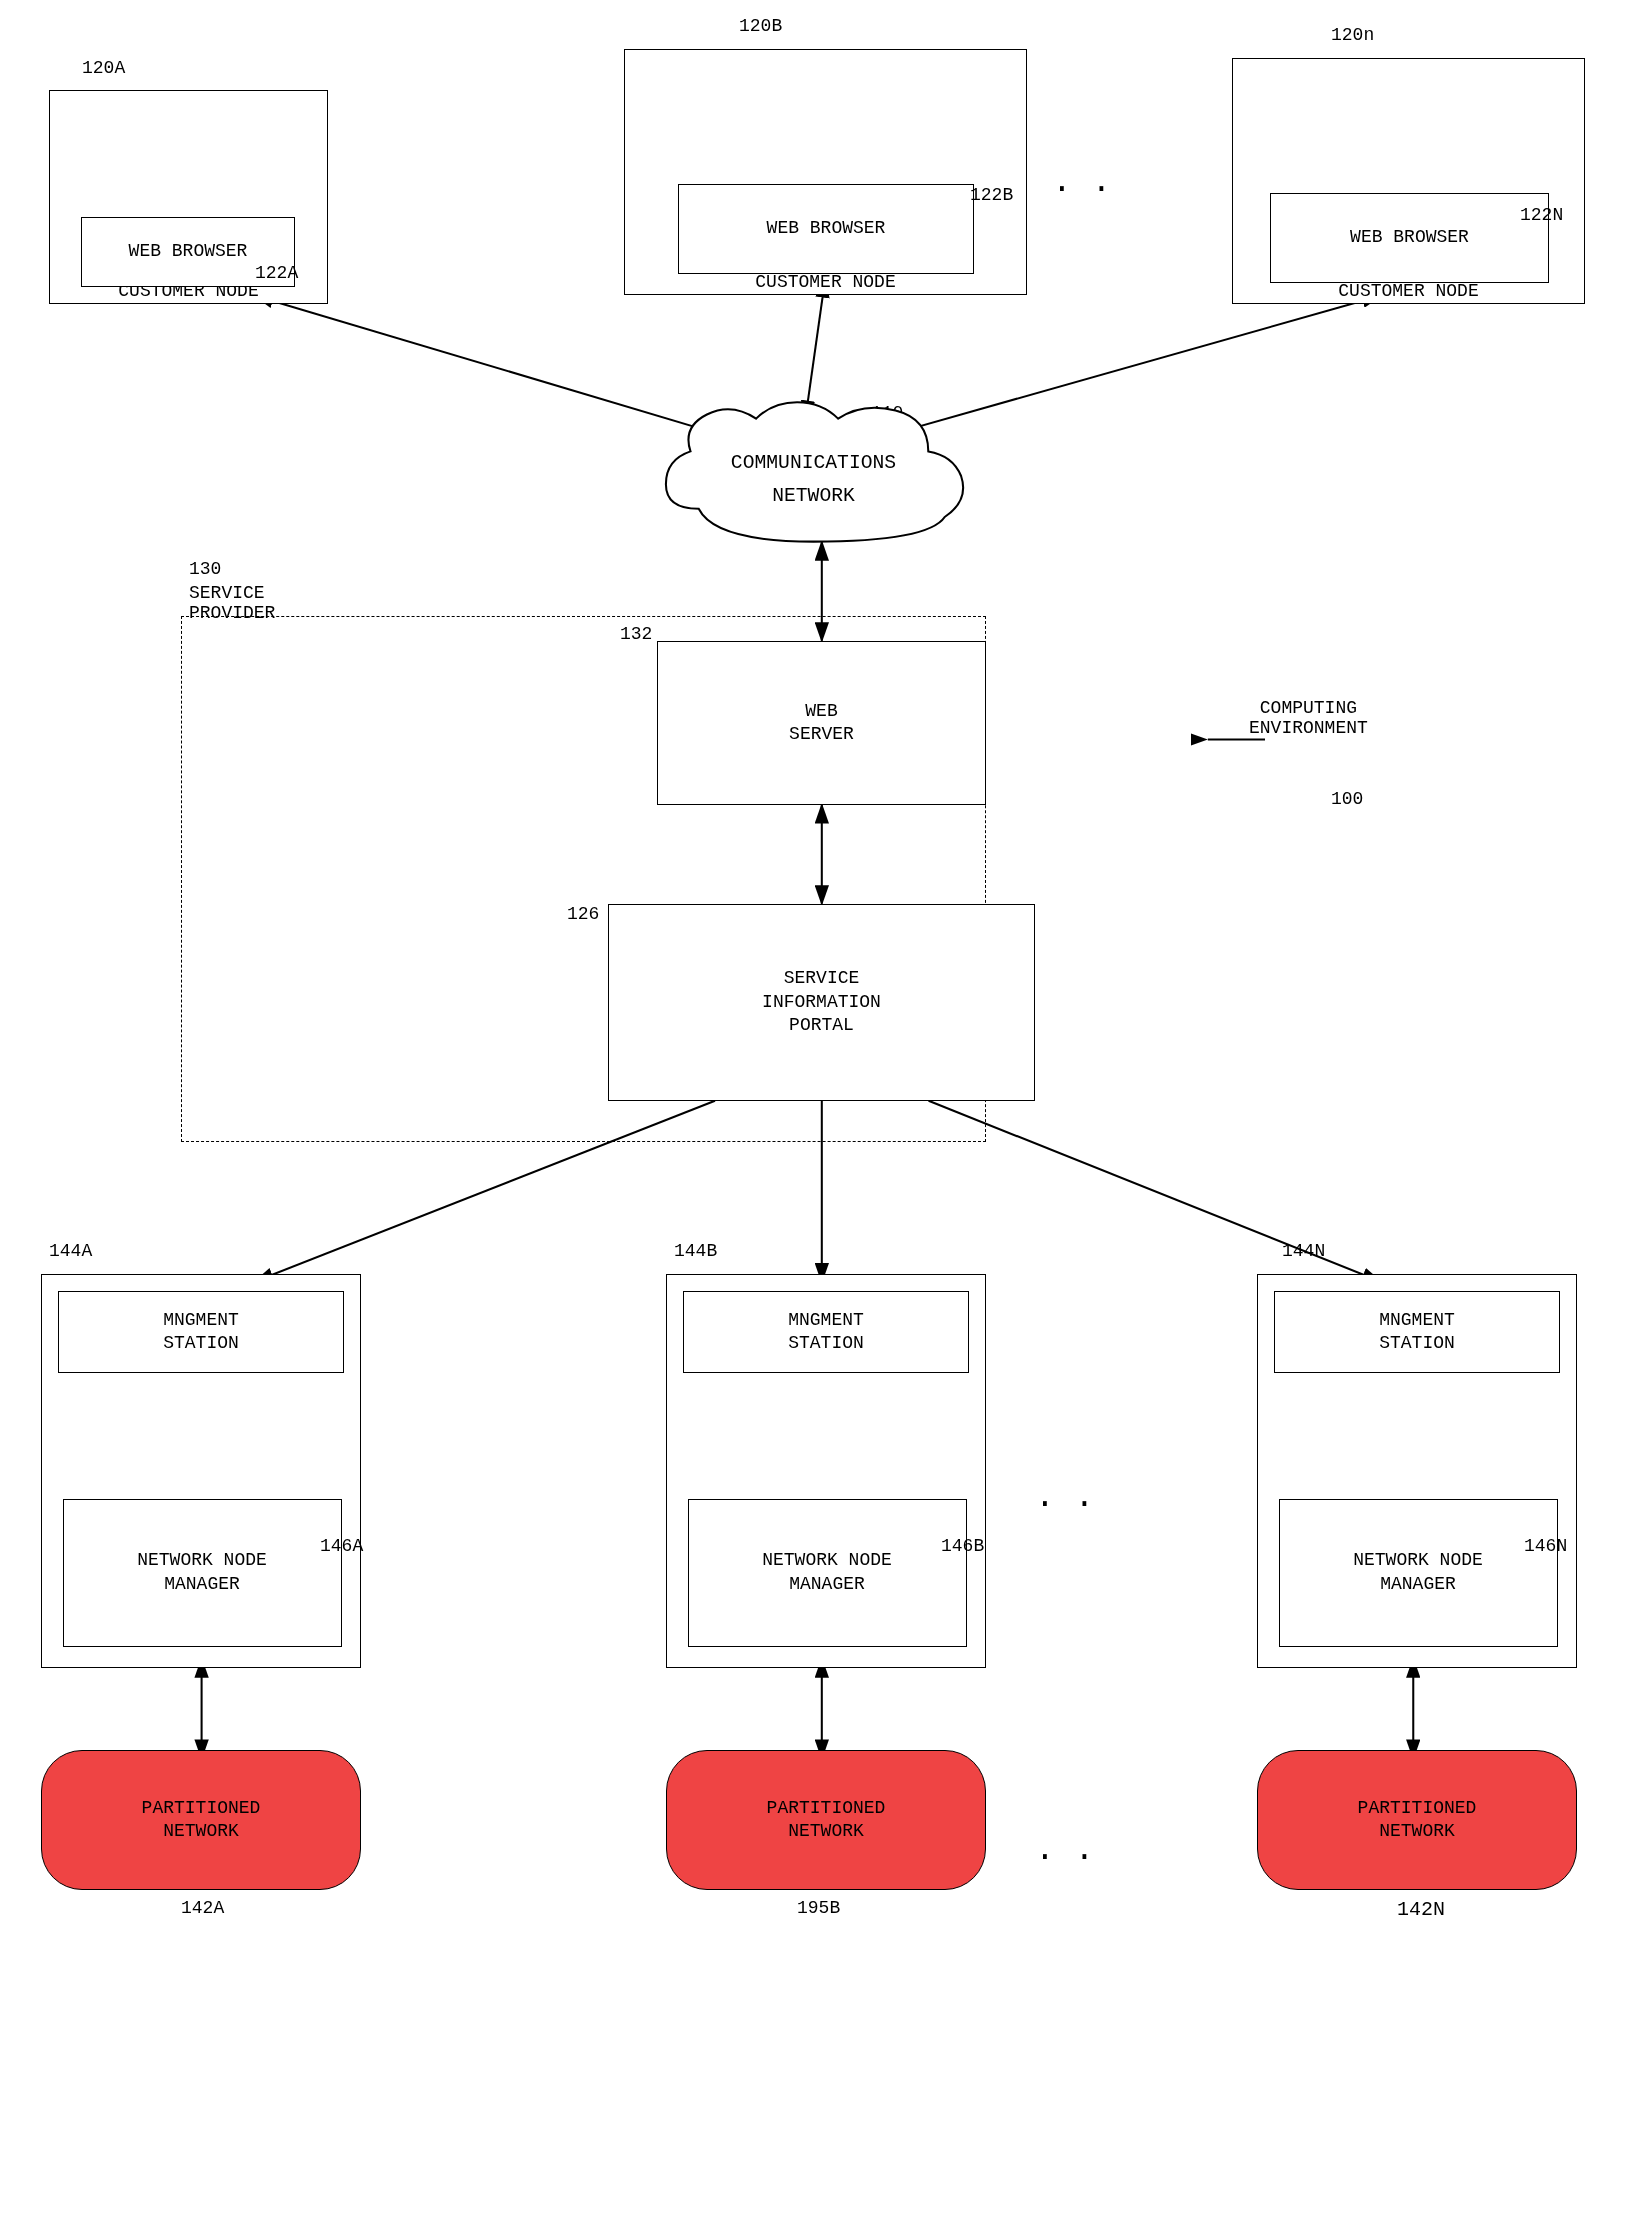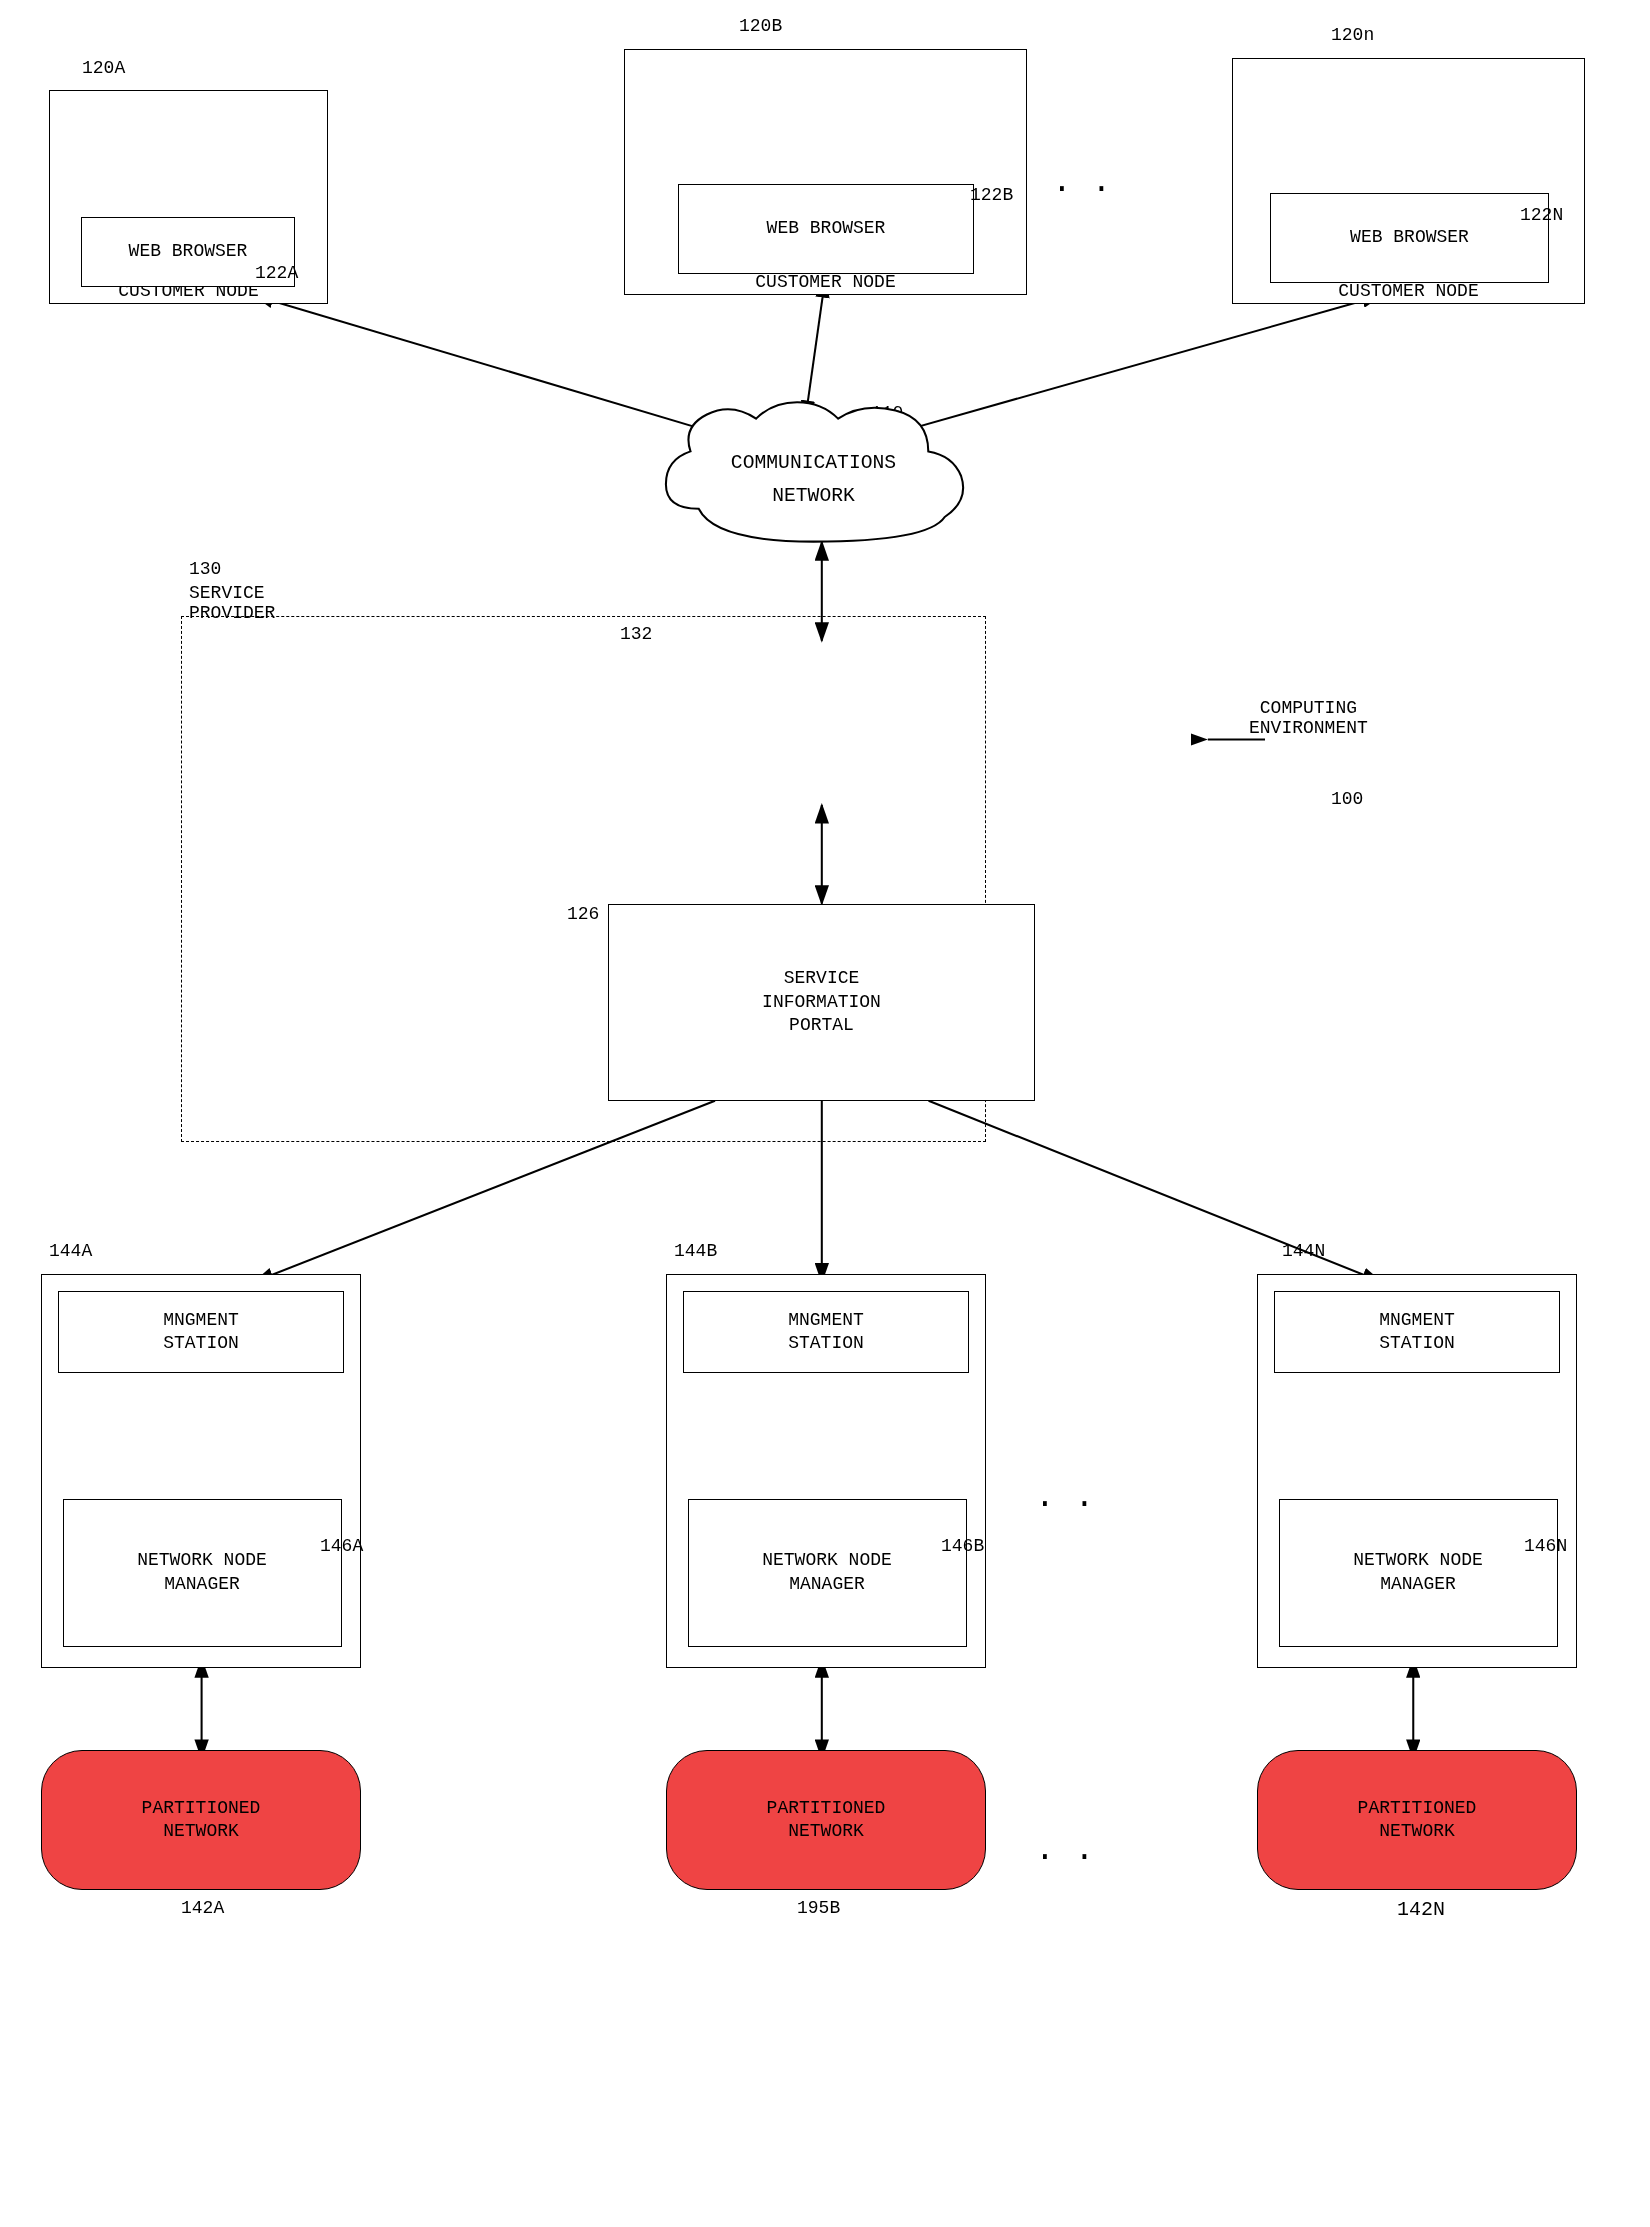--- a/index.html
+++ b/index.html
@@ -153,20 +153,23 @@
     <path d="M200,180 Q80,180 60,140 Q20,140 20,110 Q20,80 50,70 Q40,40 70,25 Q100,10 130,30 Q150,10 180,10 Q210,10 230,30 Q260,10 300,20 Q340,30 340,70 Q370,75 380,100 Q390,130 360,150 Q340,180 200,180Z" fill="#fff" stroke="#000" stroke-width="2.5"></path>
     <text x="200" y="100" text-anchor="middle" font-family="Courier New" font-size="24" dy="-10">COMMUNICATIONS</text>
     <text x="200" y="130" text-anchor="middle" font-family="Courier New" font-size="24">NETWORK</text>
   </svg>
 
   <div class="label" style="left:189px; top:559px; font-size:18px;">130</div>
   <div class="label" style="left:189px; top:583px; font-size:18px; text-align:left;">SERVICE<br>PROVIDER</div>
   <div class="dashed-box" style="left:181px; top:616px; width:805px; height:526px;"></div>
 
   <div class="label" style="left:620px; top:624px; font-size:18px;">132</div>
+  <div class="box" style="left:657px; top:641px; width:329px; height:164px; justify-content:center;">
+    <span class="box-text">WEB<br>SERVER</span>
+  </div>
 
   <div class="label" style="left:567px; top:904px; font-size:18px;">126</div>
   <div class="box" style="left:608px; top:904px; width:427px; height:197px; justify-content:center;">
     <span class="box-text">SERVICE<br>INFORMATION<br>PORTAL</span>
   </div>
 
   <div class="label" style="left:1249px; top:698px; font-size:18px; text-align:center;">
     COMPUTING<br>ENVIRONMENT
   </div>
 

